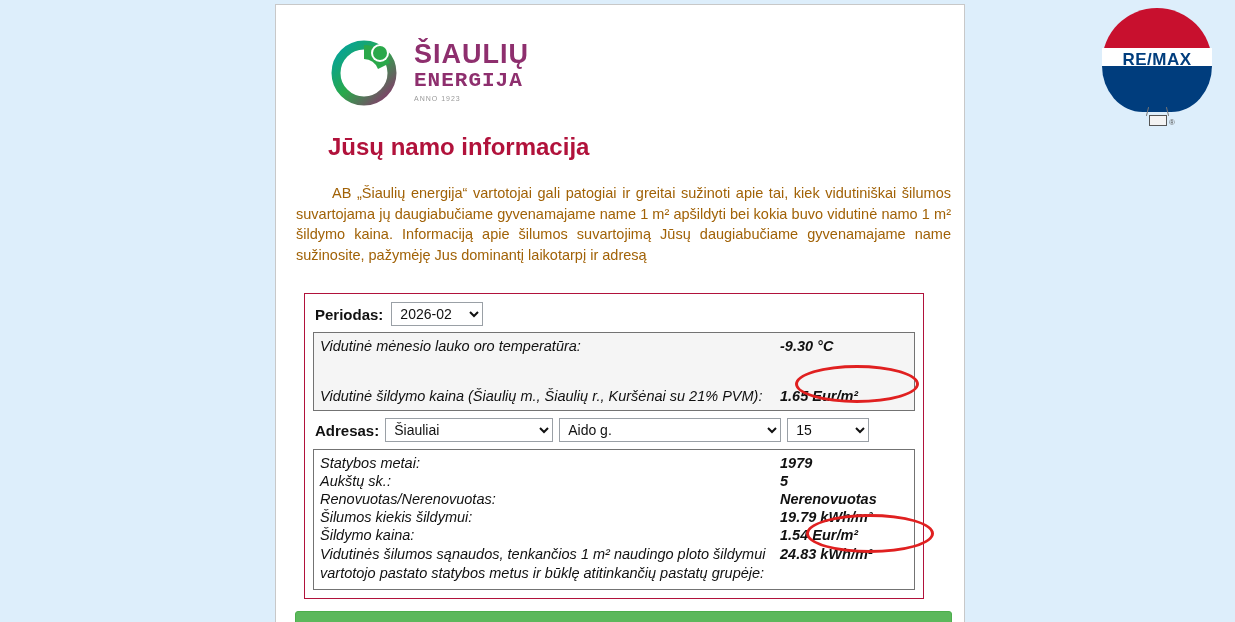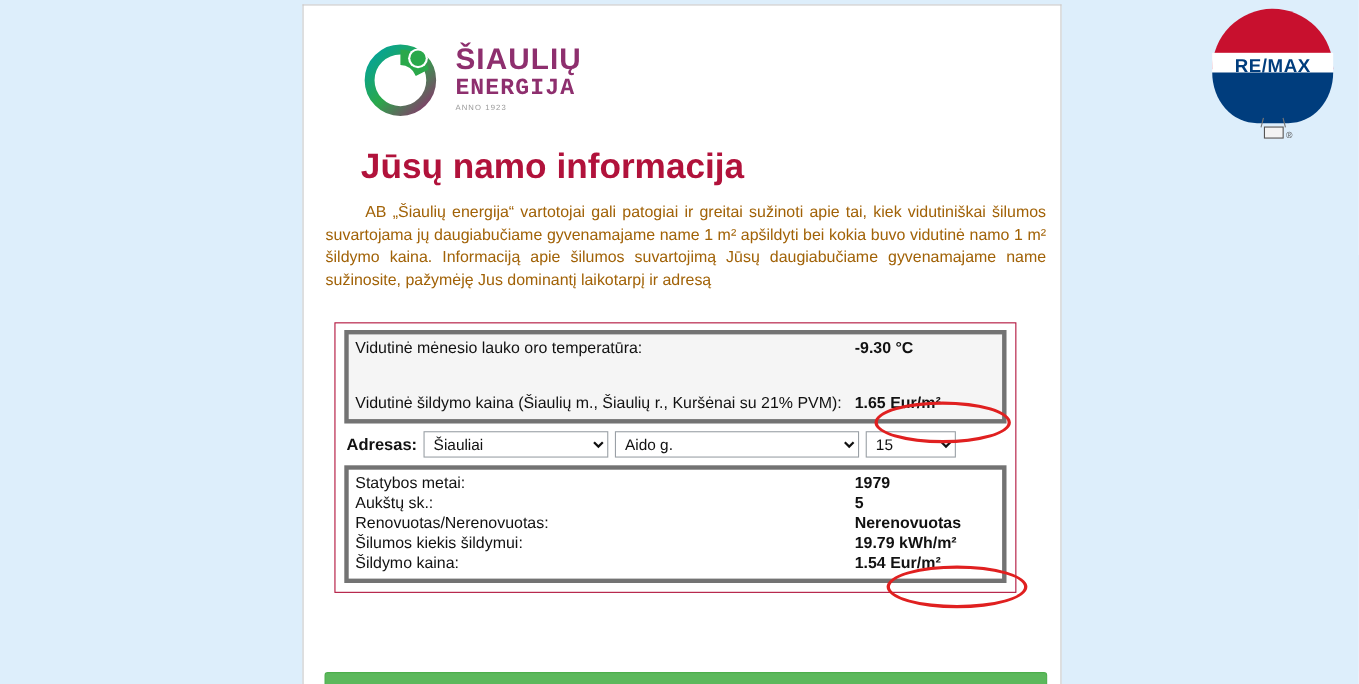--- a/index.html
+++ b/index.html
@@ -71,21 +71,21 @@
     letter-spacing: 1px;
     display: block;
     margin-top: 4px;
   }
 
   
   .page-title {
     position: absolute;
     left: 52px;
     top: 128px;
-    font-size: 32px;
+    font-size: 24px;
     font-weight: bold;
     color: #b1123b;
     font-family: "Liberation Sans", sans-serif;
   }
 
   
   .intro {
     position: absolute;
     left: 20px;
     top: 178px;
@@ -123,23 +123,24 @@
     font-family: "Liberation Sans", sans-serif;
     font-size: 14px;
     padding: 2px 4px;
     border: 1px solid #9aa0a6;
     background: #fff;
     color: #111;
   }
   select.period { width: 92px; }
 
   .subpanel {
-    border: 4px solid #737373;
+    border: 1px solid #737373;
     background: #f5f5f5;
     padding: 4px 6px 5px 6px;
+    font-style: italic;
   }
   .subpanel.plain {
     background: #ffffff;
   }
   .dline {
     display: flex;
     align-items: baseline;
     font-size: 14.5px;
     color: #111;
     padding: 1px 0;
@@ -277,20 +278,26 @@
         <span class="l3">ANNO 1923</span>
       </div>
     </div>
 
     <div class="page-title">Jūsų namo informacija</div>
 
     <div class="intro">AB „Šiaulių energija“ vartotojai gali patogiai ir greitai sužinoti apie tai, kiek vidutiniškai šilumos suvartojama jų daugiabučiame gyvenamajame name 1 m² apšildyti bei kokia buvo vidutinė namo 1 m² šildymo kaina. Informaciją apie šilumos suvartojimą Jūsų daugiabučiame gyvenamajame name sužinosite, pažymėję Jus dominantį laikotarpį ir adresą</div>
 
     <div class="panel">
 
+      <div class="row-period">
+        <span class="lbl-bold">Periodas:</span>
+        <select class="period">
+          <option>2026-02</option>
+        </select>
+      </div>
 
       <div class="subpanel">
         <div class="dline">
           <span class="k">Vidutinė mėnesio lauko oro temperatūra:</span>
           <span class="spacer"></span>
           <span class="v">-9.30 °C</span>
         </div>
         <div class="dline">
           <span class="k">Vidutinė šildymo kaina (Šiaulių m., Šiaulių r., Kuršėnai su 21% PVM):</span>
           <span class="spacer"></span>
@@ -330,20 +337,28 @@
         <div class="dline">
           <span class="k">Šilumos kiekis šildymui:</span>
           <span class="spacer"></span>
           <span class="v">19.79 kWh/m²</span>
         </div>
         <div class="dline">
           <span class="k">Šildymo kaina:</span>
           <span class="spacer"></span>
           <span class="v">1.54 Eur/m²</span>
         </div>
+        <div class="dline">
+          <span class="k" style="max-width:470px;line-height:1.3;">
+            <span>Vidutinės šilumos sąnaudos, tenkančios 1 m² naudingo ploto šildymui</span><br>
+            <span>vartotojo pastato statybos metus ir būklę atitinkančių pastatų grupėje:</span>
+          </span>
+          <span class="spacer"></span>
+          <span class="v">24.83 kWh/m²</span>
+        </div>
       </div>
 
     </div>
 
   </div>
 
   <div class="ellipse" id="ell1"></div>
   <div class="ellipse" id="ell2"></div>
 
   <div class="green-bar"></div>

